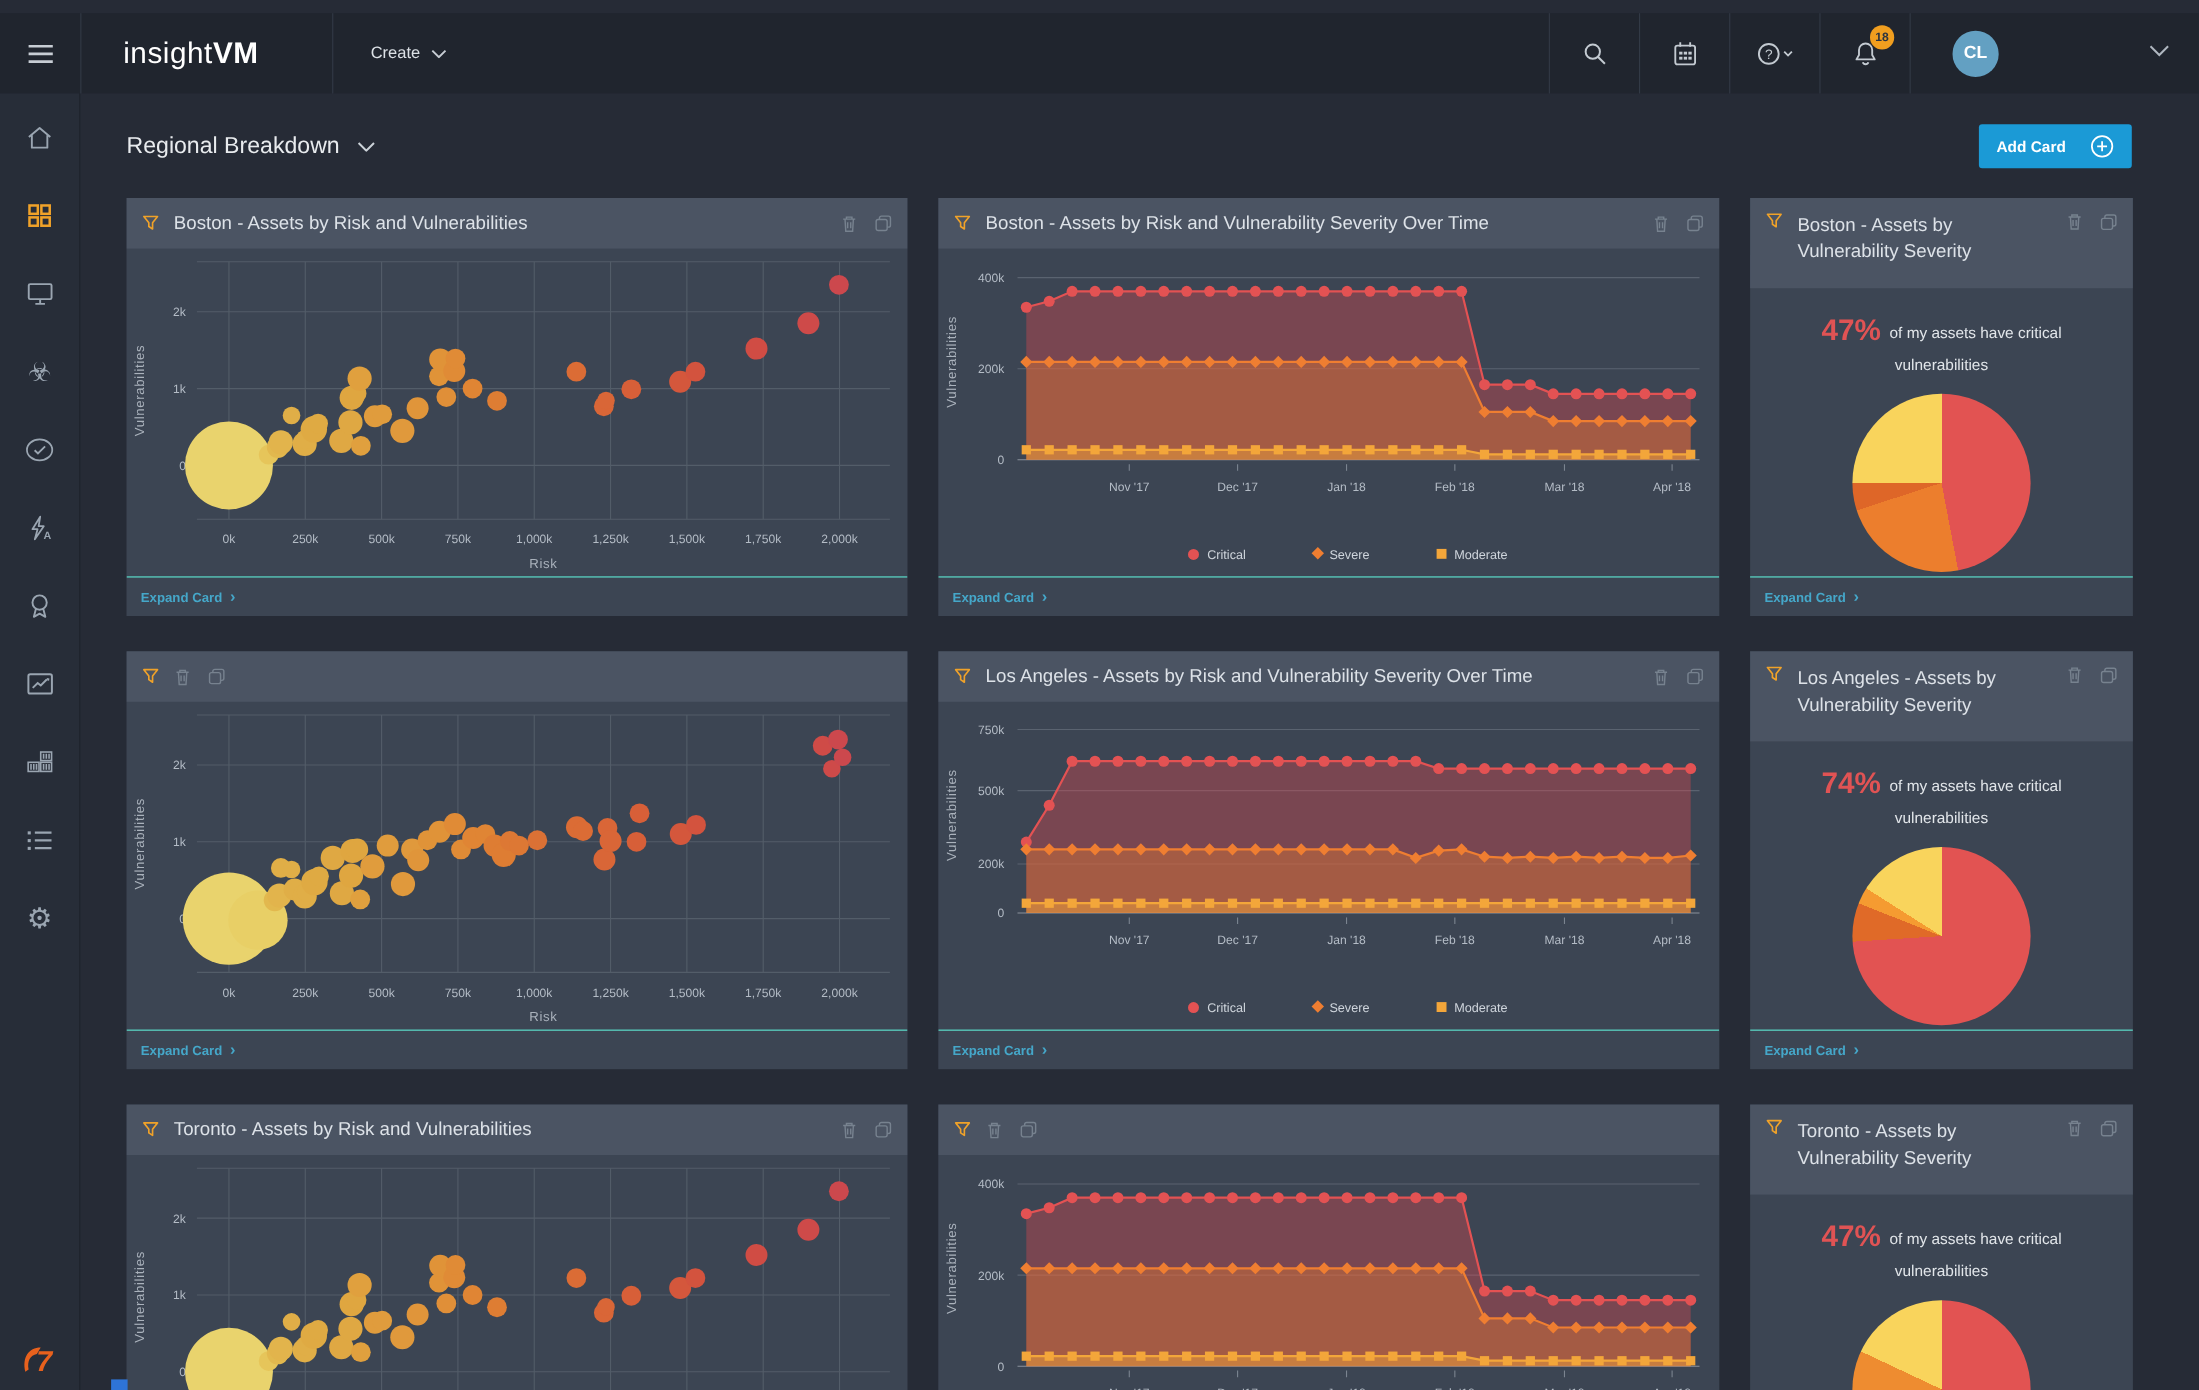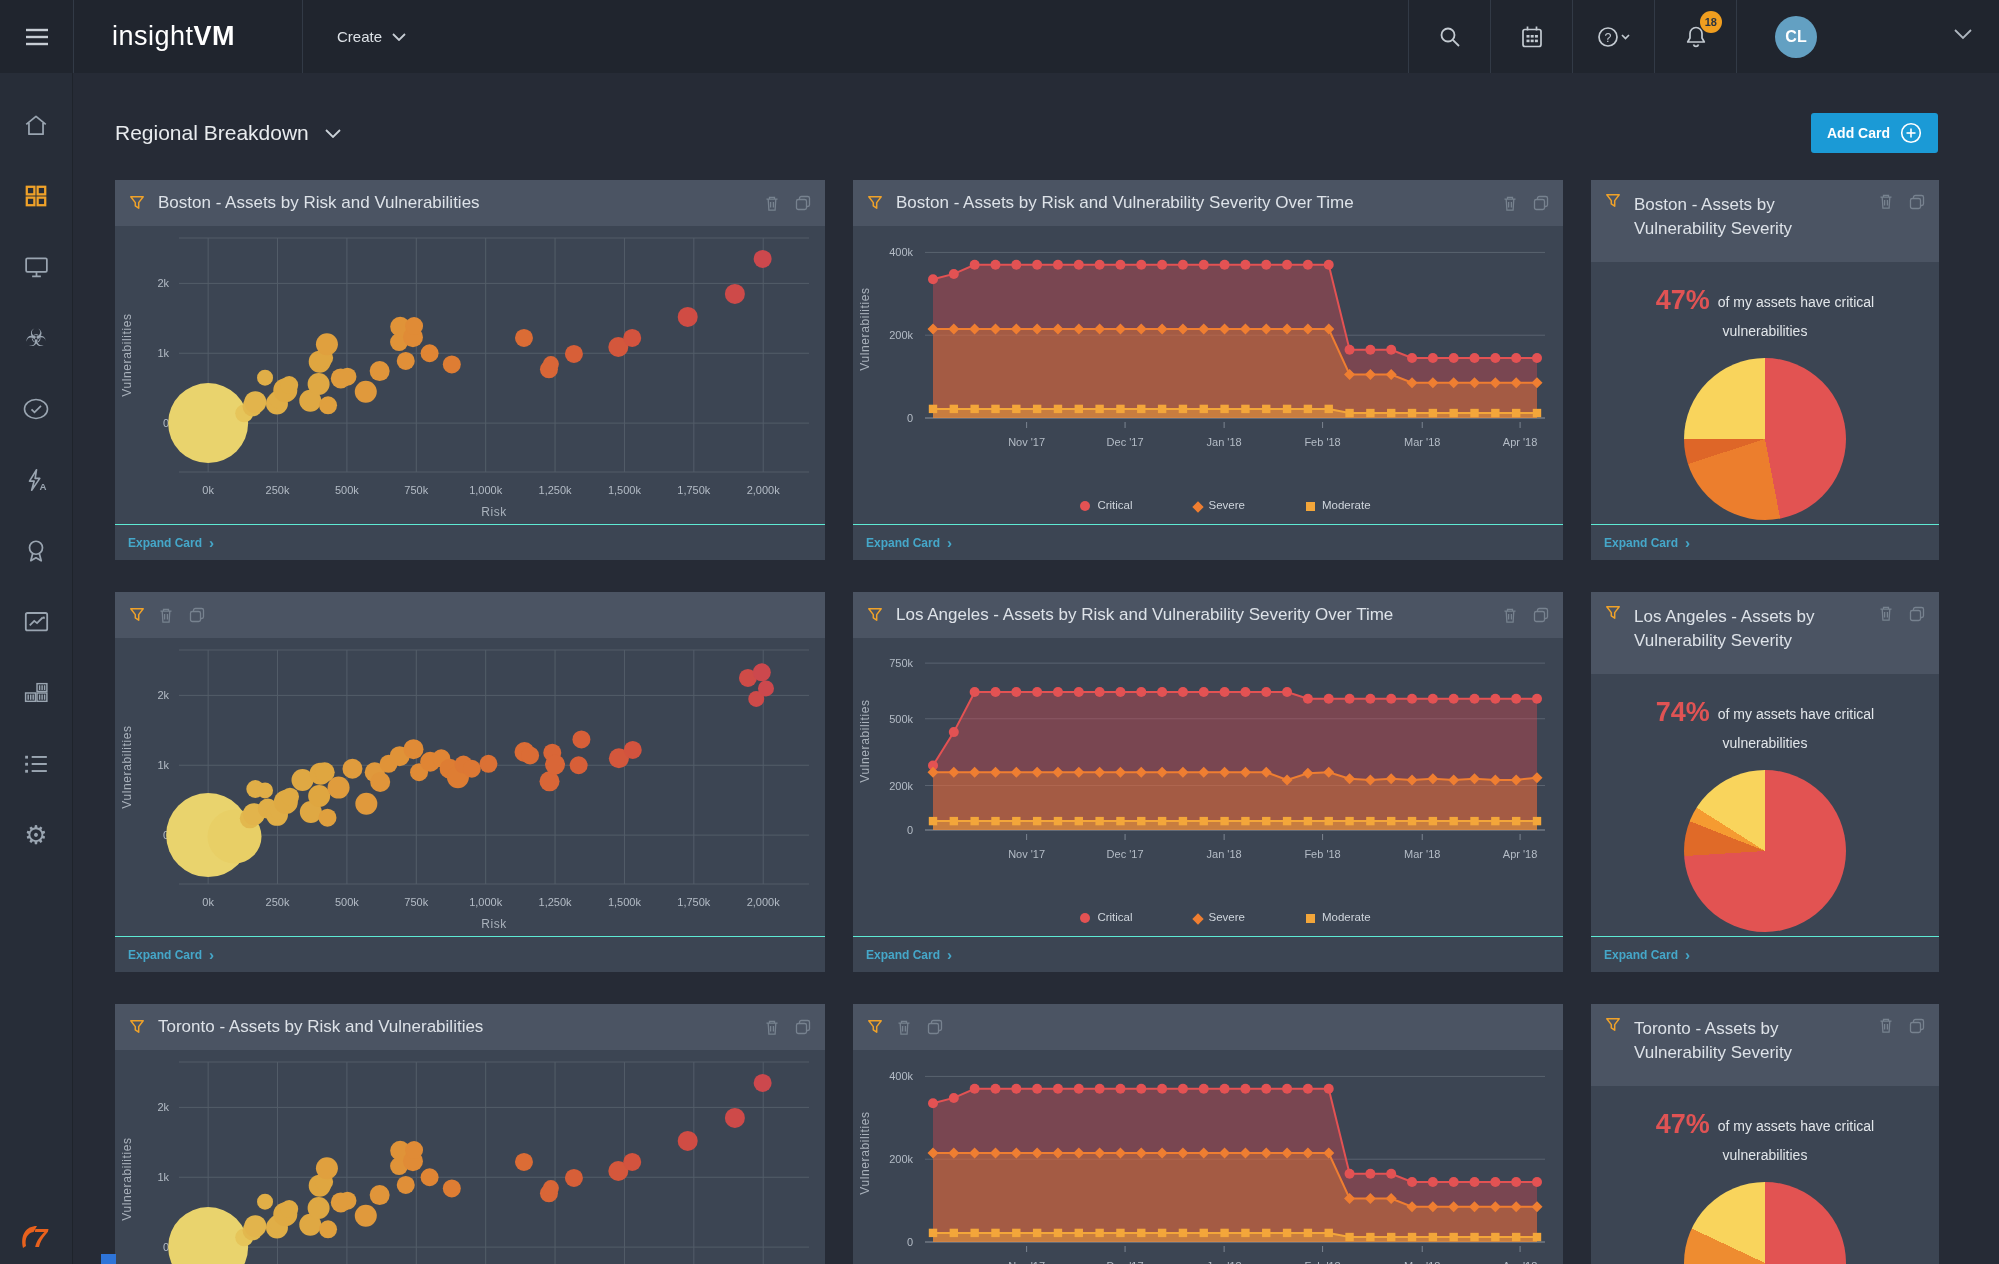--- a/index.html
+++ b/index.html
@@ -1,21 +1,21 @@
 <!DOCTYPE html>
 <html><head>
 <meta charset="utf-8">
 <style>
   * { margin:0; padding:0; box-sizing:border-box; }
   html,body { width:1999px; height:1264px; overflow:hidden; background:#262b36;
     font-family:"Liberation Sans", sans-serif; }
   #app { position:relative; width:1999px; height:1264px; overflow:hidden; background:#262b36; }
 
   
-  .topbar { position:absolute; left:0; top:0; width:1999px; height:73px; background:#20252e;
+  .topbar { position:absolute; left:0; top:12px; width:1999px; height:73px; background:#20252e;
     display:flex; align-items:stretch; z-index:5; }
   .tb-cell { display:flex; align-items:center; justify-content:center; }
   .tb-div { width:1px; background:#323a46; height:73px; }
   .burger-cell { width:73px; }
   .logo-cell { width:228px; justify-content:flex-start; padding-left:38px; }
   .logo { font-size:27px; color:#fff; letter-spacing:.5px; }
   .logo b { font-weight:700; }
   .create-cell { padding:0 34px; gap:10px; cursor:pointer; }
   .create-label { color:#dce1e6; font-size:15px; }
   .tb-right { margin-left:auto; display:flex; align-items:stretch; }
@@ -34,41 +34,41 @@
     padding-top:16px; z-index:4; }
   .sb-item { width:73px; height:71px; display:flex; align-items:center; justify-content:center; cursor:pointer; }
   .sb-logo { position:absolute; bottom:8px; left:16px; }
 
   
   .main { position:absolute; left:73px; top:73px; width:1926px; height:1191px; overflow:hidden; }
   .page-head { margin:38px 61px 0 42px; height:44px; display:flex; align-items:center; justify-content:space-between; }
   .page-title-wrap { display:flex; align-items:center; gap:16px; cursor:pointer; }
   .page-title { color:#e8ebee; font-size:21px; }
   .add-card-btn { background:#1b9ad6; border:none; border-radius:3px; height:40px; padding:0 16px;
-    display:flex; align-items:center; gap:10px; color:#fff; font-size:14px; font-weight:700; cursor:pointer; }
+    display:flex; align-items:center; gap:22px; color:#fff; font-size:14px; font-weight:700; cursor:pointer; }
 
   .cards { margin:25px 61px 0 42px; display:grid; grid-template-columns:710px 710px 348px;
     column-gap:28px; row-gap:32px; grid-auto-rows:380px; }
   .card { background:#3c4553; display:flex; flex-direction:column; overflow:hidden; }
   .card-head { background:#4b5463; min-height:46px; display:flex; align-items:center; padding:0 14px; gap:13px; flex:0 0 auto; }
   .card-head.tall { min-height:82px; align-items:flex-start; padding-top:13px; }
   .card-title { color:#dde2e8; font-size:17px; flex:1 1 auto; line-height:1.4; }
   .card-actions { display:flex; gap:15px; align-items:center; }
   .act { cursor:pointer; display:flex; }
   .card-body { flex:1 1 auto; position:relative; }
   .card-foot { flex:0 0 36px; border-top:1px solid #5eead4; display:flex; align-items:center;
     padding:0 13px; color:#45a7c9; font-size:12px; font-weight:700; cursor:pointer; gap:7px; }
   .card-foot .chev { font-size:15px; line-height:1; font-weight:700; }
 
   svg.chart { display:block; }
   .tick { fill:#b4bcc6; font-size:11px; font-family:"Liberation Sans",sans-serif; }
   .axis-label { fill:#aab2bc; font-size:12px; font-family:"Liberation Sans",sans-serif; letter-spacing:.6px; }
 
   .legend { height:34px; display:flex; align-items:center; justify-content:center; }
-  .lg-item { display:inline-flex; align-items:flex-end; gap:7px; margin:0 13px; color:#cfd5dc; font-size:11.5px;padding-left:35px; }
+  .lg-item { display:inline-flex; align-items:flex-start; gap:7px; margin:0 13px; color:#cfd5dc; font-size:11.5px;padding-left:35px; }
   .lg-marker { display:inline-block; }
   .lg-circle { width:10px; height:10px; border-radius:50%; }
   .lg-diamond { width:8px; height:8px; transform:rotate(45deg); }
   .lg-square { width:9px; height:9px; }
 
   .stat { margin:18px auto 0; width:260px; text-align:center; color:#e2e6ea; font-size:14px; line-height:1.5; }
   .stat .pct { color:#e05354; font-size:27px; font-weight:700; margin-right:4px; vertical-align:-2px; }
   .pie { width:162px; height:162px; border-radius:50%; margin:16px auto 0; }
 
   .blue-frag { position:absolute; left:101px; top:1254px; width:15px; height:10px; background:#2e74d8; z-index:6; }

